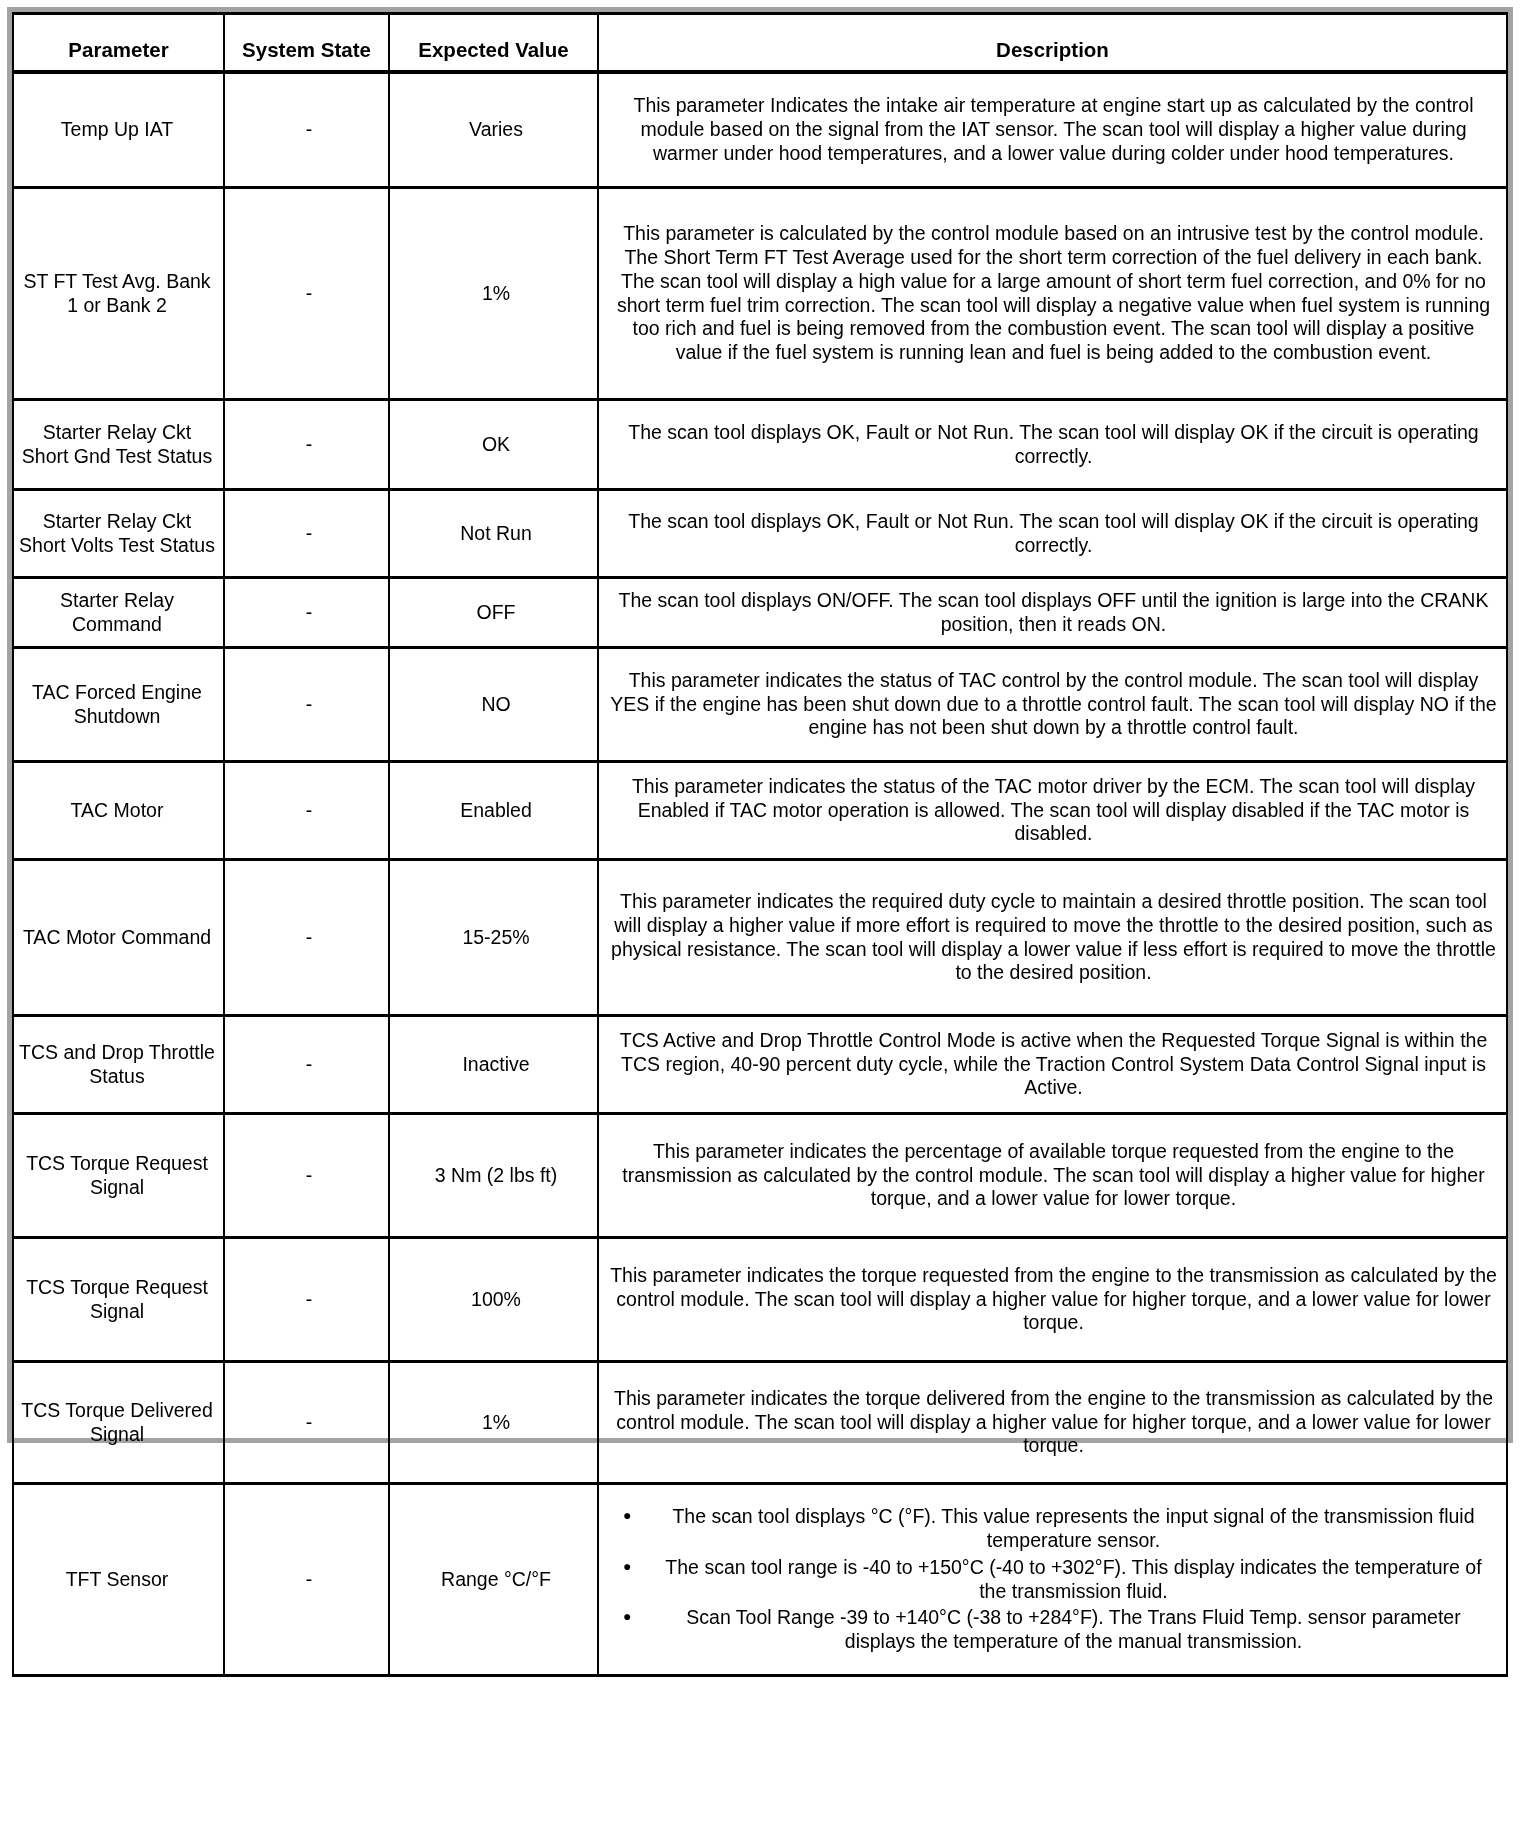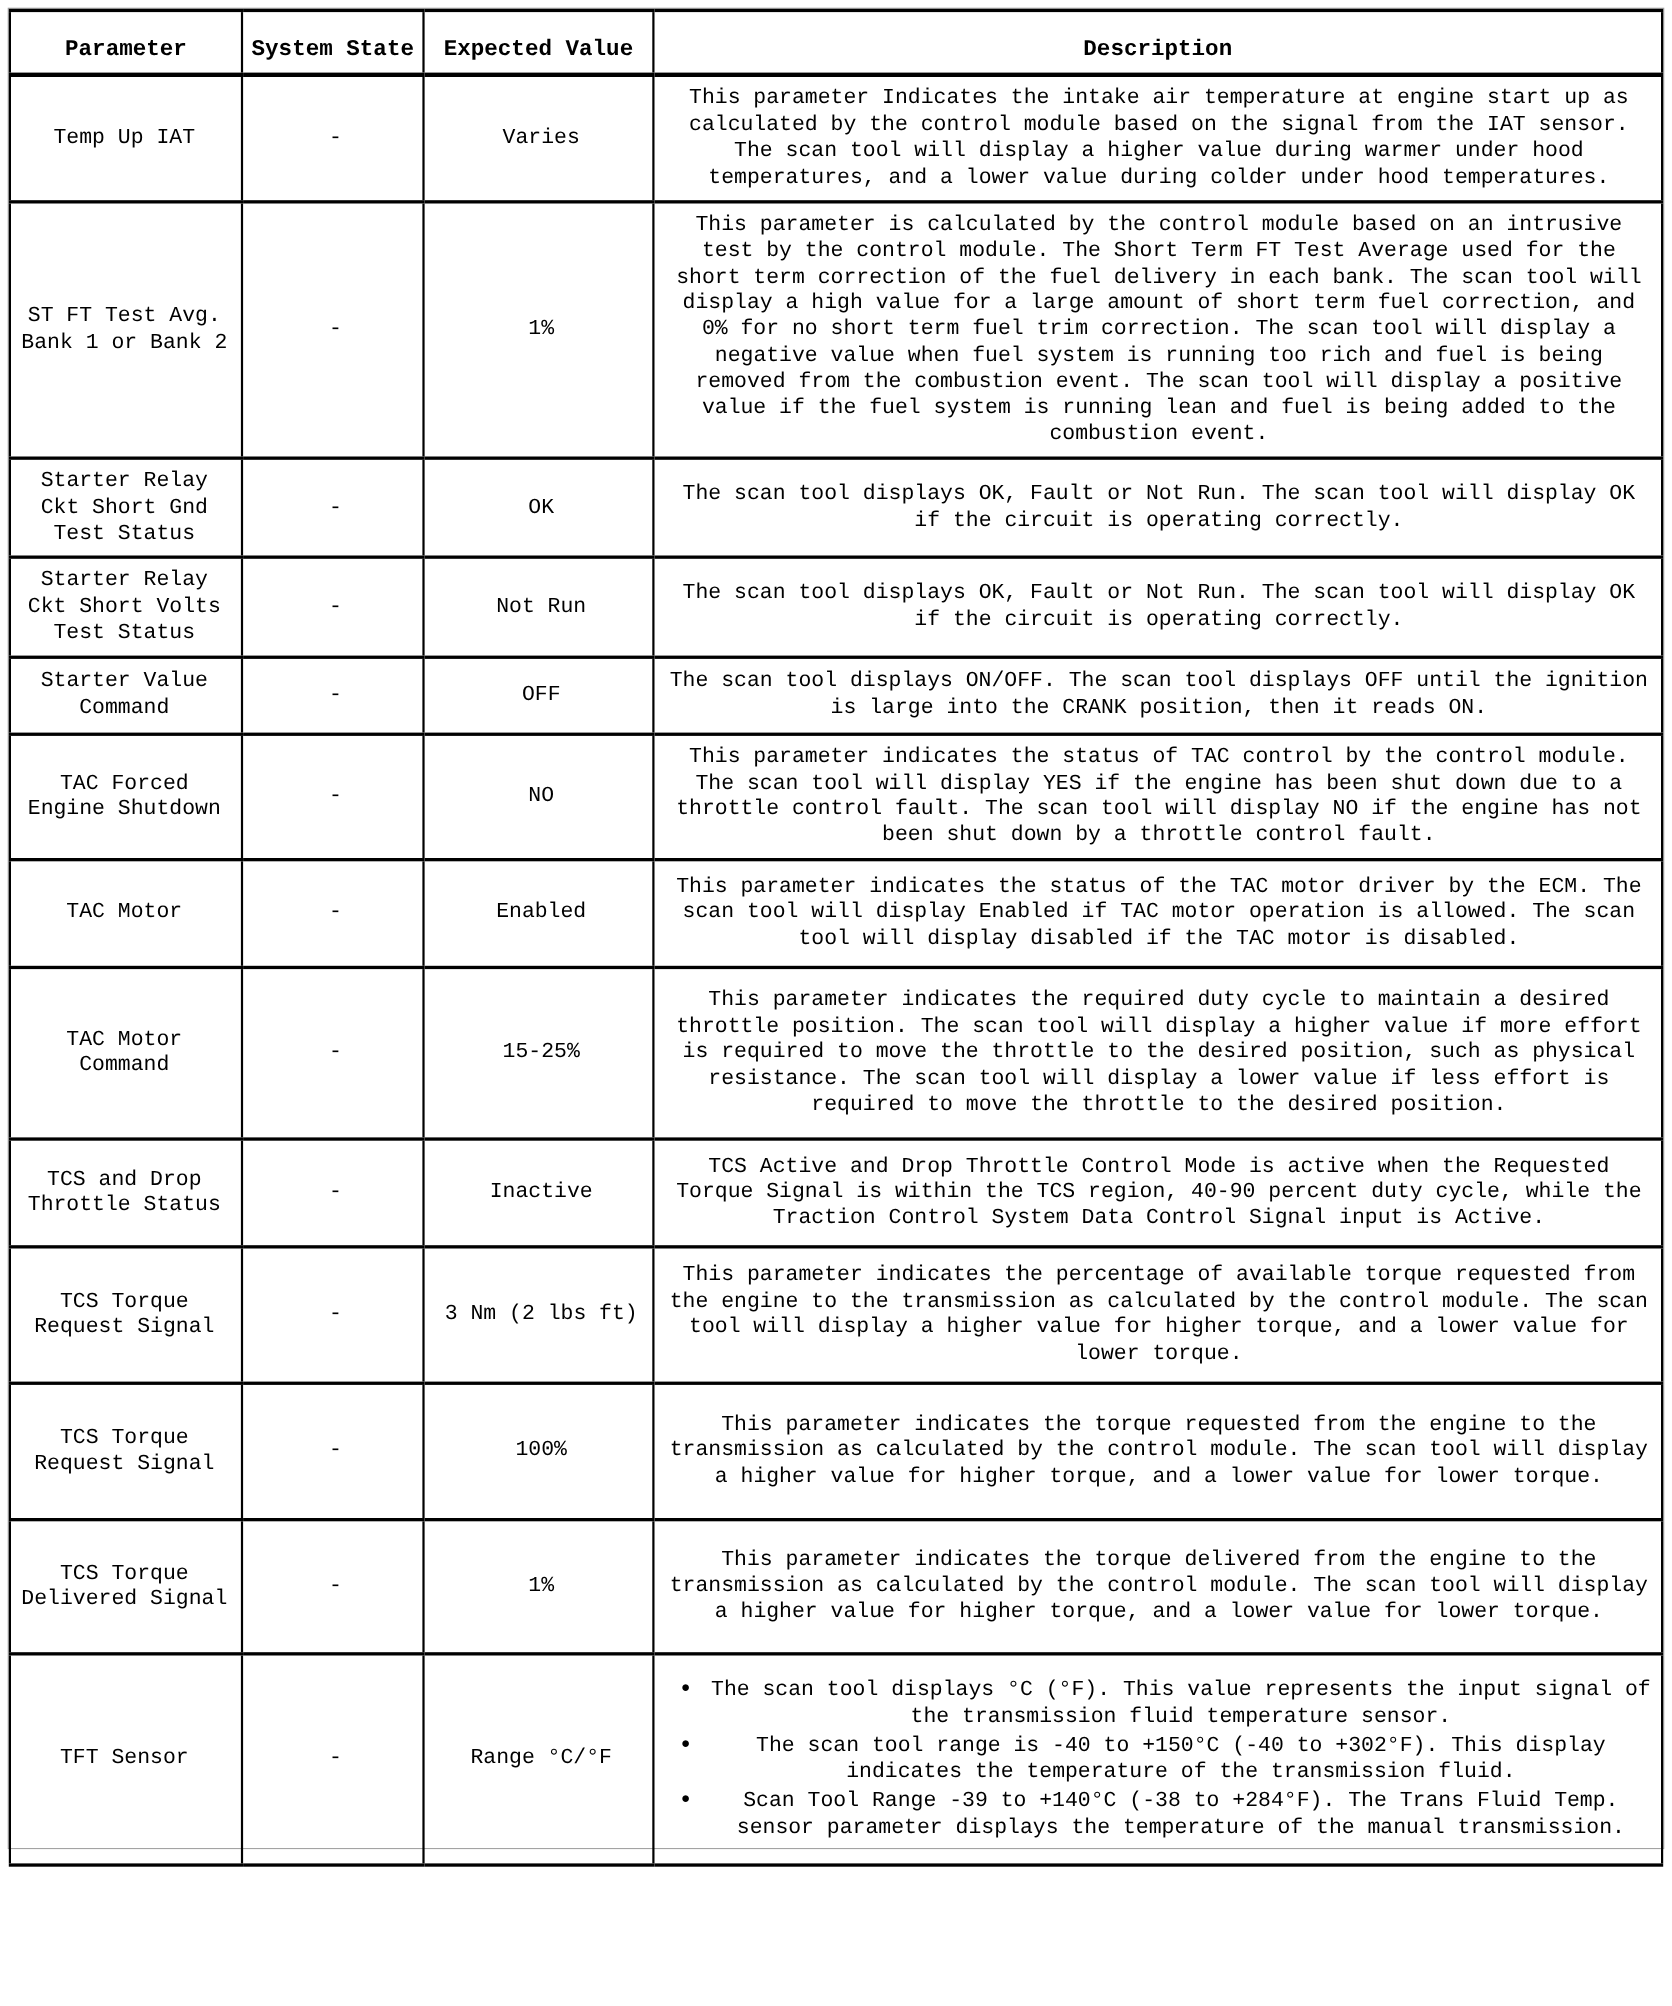--- a/index.html
+++ b/index.html
@@ -5,23 +5,22 @@
   html,body{margin:0;padding:0;background:#ffffff;}
   body{
     width:1520px;height:1824px;
     box-sizing:border-box;
     padding:7px;
     font-family:"Liberation Sans",sans-serif;
     color:#000;
   }
   .frame{
     box-sizing:border-box;
-    width:100%;height:1674px;
-    border:1px solid #a3a3a3;
-    font-family:Liberation Mono, monospace;
+    width:100%;height:1436px;
+    border:5px solid #a3a3a3;
   }
   table.param-table{
     border-collapse:collapse;
     width:100%;height:100%;
     table-layout:fixed;
     font-size:19.5px;
     color:#000;
   }
   th,td{
     border:2px solid #000;
@@ -99,21 +98,21 @@
           <td class="value-cell">OK</td>
           <td class="desc-cell">The scan tool displays OK, Fault or Not Run. The scan tool will display OK if the circuit is operating correctly.</td>
         </tr>
         <tr style="height: 88px;">
           <td class="param-cell">Starter Relay Ckt Short Volts Test Status</td>
           <td class="state-cell">-</td>
           <td class="value-cell">Not Run</td>
           <td class="desc-cell">The scan tool displays OK, Fault or Not Run. The scan tool will display OK if the circuit is operating correctly.</td>
         </tr>
         <tr style="height: 70px;">
-          <td class="param-cell">Starter Value Command</td>
+          <td class="param-cell">Starter Relay Command</td>
           <td class="state-cell">-</td>
           <td class="value-cell">OFF</td>
           <td class="desc-cell">The scan tool displays ON/OFF. The scan tool displays OFF until the ignition is large into the CRANK position, then it reads ON.</td>
         </tr>
         <tr style="height: 114px;">
           <td class="param-cell">TAC Forced Engine Shutdown</td>
           <td class="state-cell">-</td>
           <td class="value-cell">NO</td>
           <td class="desc-cell">This parameter indicates the status of TAC control by the control module. The scan tool will display YES if the engine has been shut down due to a throttle control fault. The scan tool will display NO if the engine has not been shut down by a throttle control fault.</td>
         </tr>

